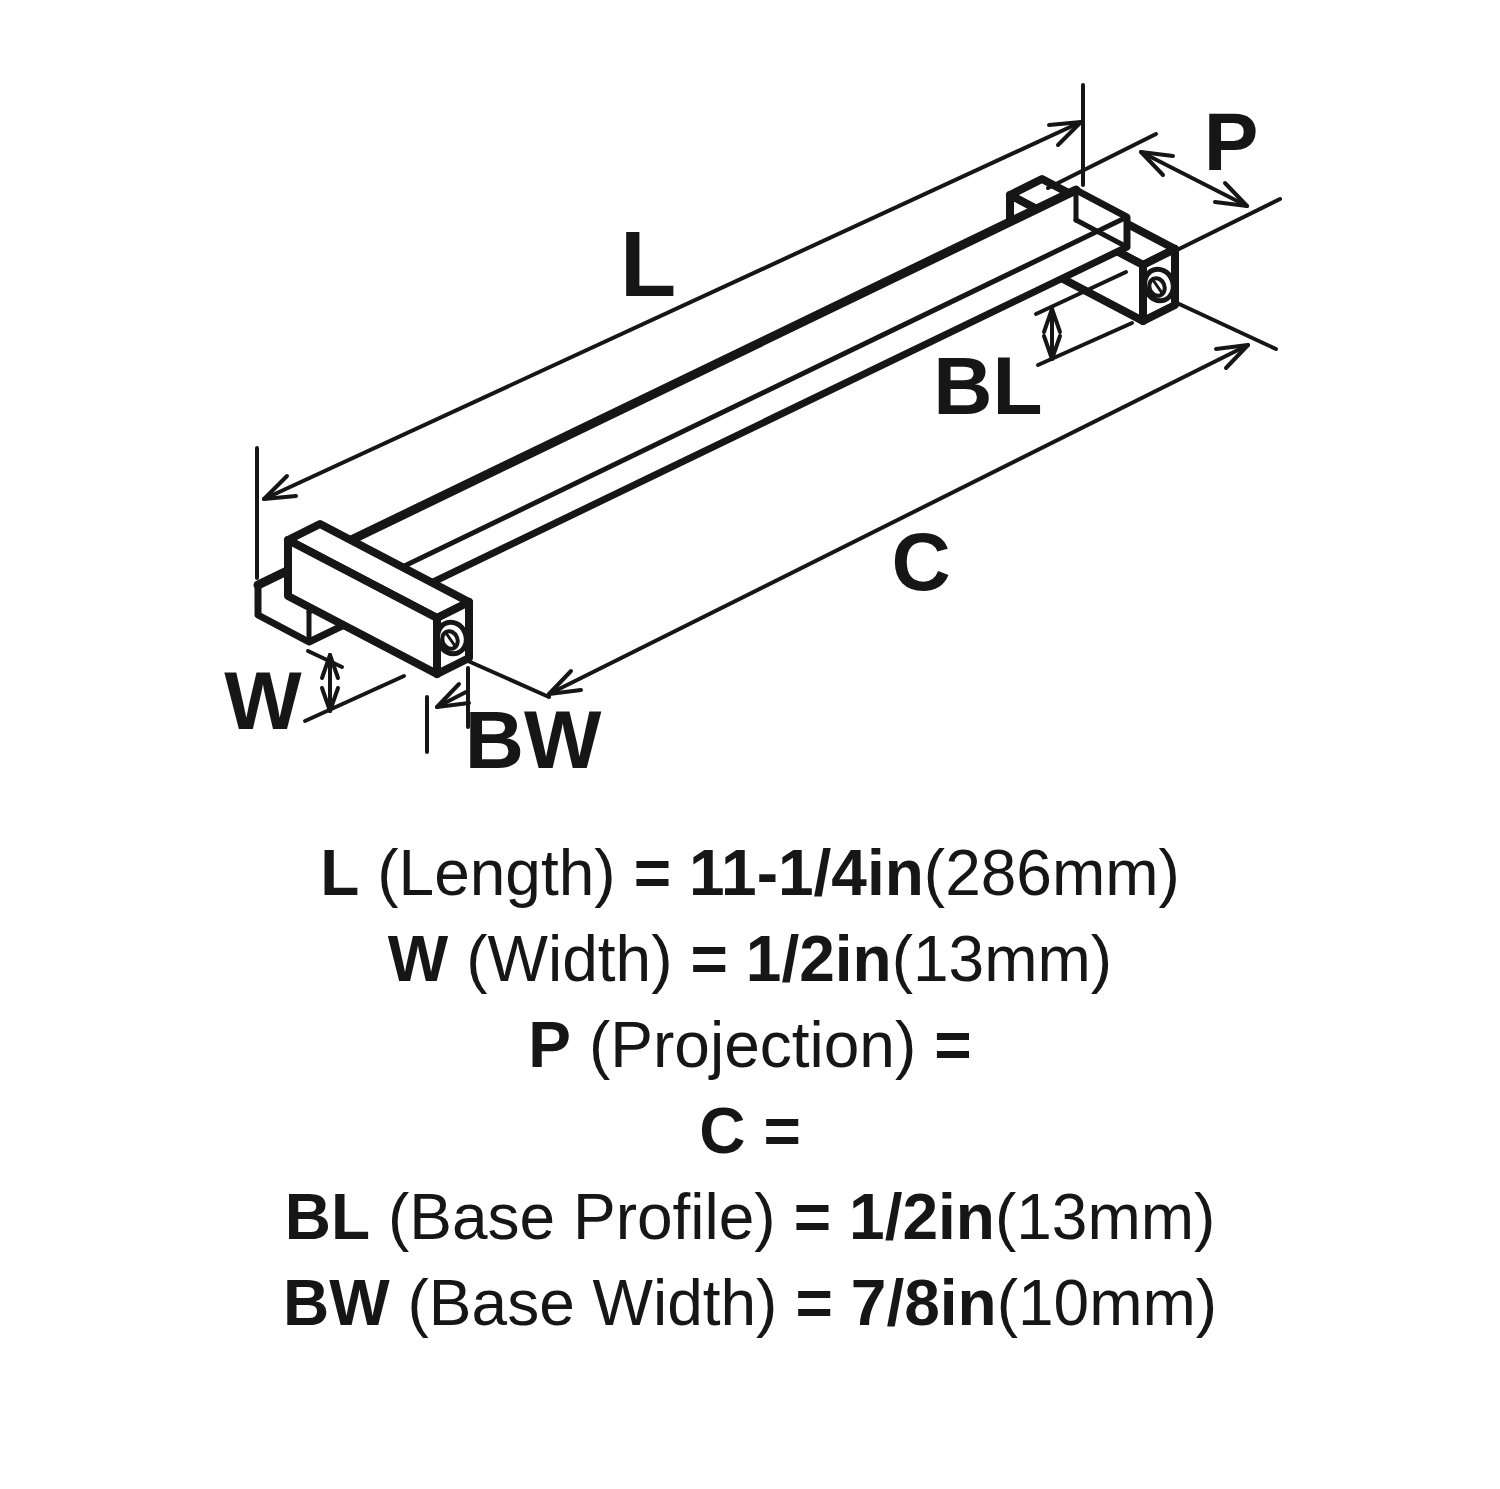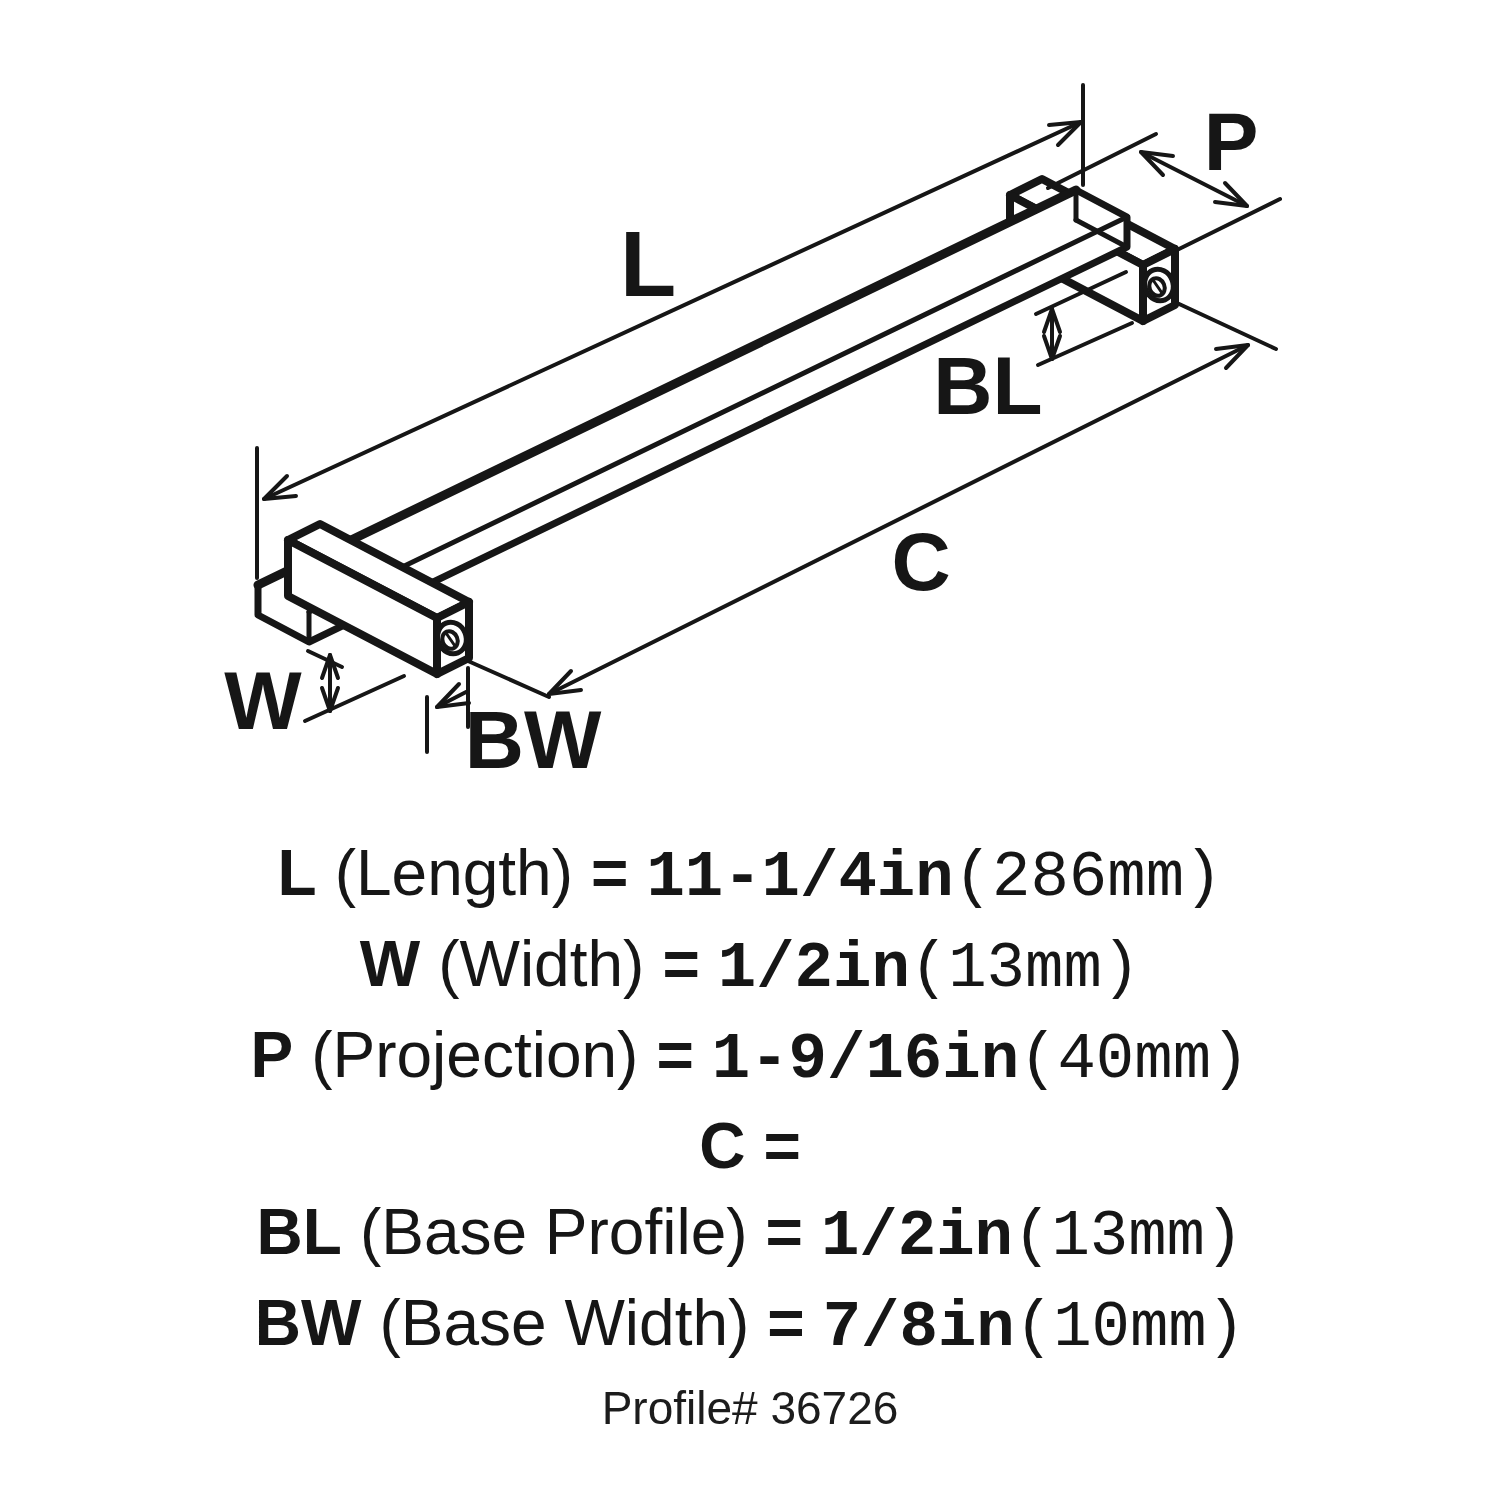--- a/index.html
+++ b/index.html
@@ -30,21 +30,21 @@
     align-items:baseline;
     gap:18px;
     font-size:64px;
     line-height:86px;
     white-space:nowrap;
     color:#161616;
   }
   .spec-code{font-weight:700;}
   .spec-name{font-weight:400;}
   .spec-eq{font-weight:700;}
-  .spec-valwrap{display:inline;font-family:Liberation Mono, monospace;}
+  .spec-valwrap{display:inline;}
   .spec-value{font-weight:700;}
   .spec-metric{font-weight:400;}
   .footer{
     margin-top:10px;
     text-align:center;
     font-size:46px;
     font-weight:400;
     color:#1c1c1c;
   }
 </style>
@@ -157,21 +157,20 @@
       <span class="spec-code">W</span>
       <span class="spec-name">(Width)</span>
       <span class="spec-eq">=</span>
       <span class="spec-valwrap"><span class="spec-value">1/2in</span><span class="spec-metric">(13mm)</span></span>
     </div>
 
     <div class="spec-row">
       <span class="spec-code">P</span>
       <span class="spec-name">(Projection)</span>
       <span class="spec-eq">=</span>
-      <span class="spec-valwrap"><span class="spec-value">1-9/16in</span><span class="spec-metric">(40mm)</span></span>
     </div>
 
     <div class="spec-row">
       <span class="spec-code">C</span>
       <span class="spec-eq">=</span>
     </div>
 
     <div class="spec-row">
       <span class="spec-code">BL</span>
       <span class="spec-name">(Base Profile)</span>
@@ -181,15 +180,14 @@
 
     <div class="spec-row">
       <span class="spec-code">BW</span>
       <span class="spec-name">(Base Width)</span>
       <span class="spec-eq">=</span>
       <span class="spec-valwrap"><span class="spec-value">7/8in</span><span class="spec-metric">(10mm)</span></span>
     </div>
 
   </div>
 
-  <div class="footer">Profile# 36726</div>
 
 </div>
 
 </body></html>

